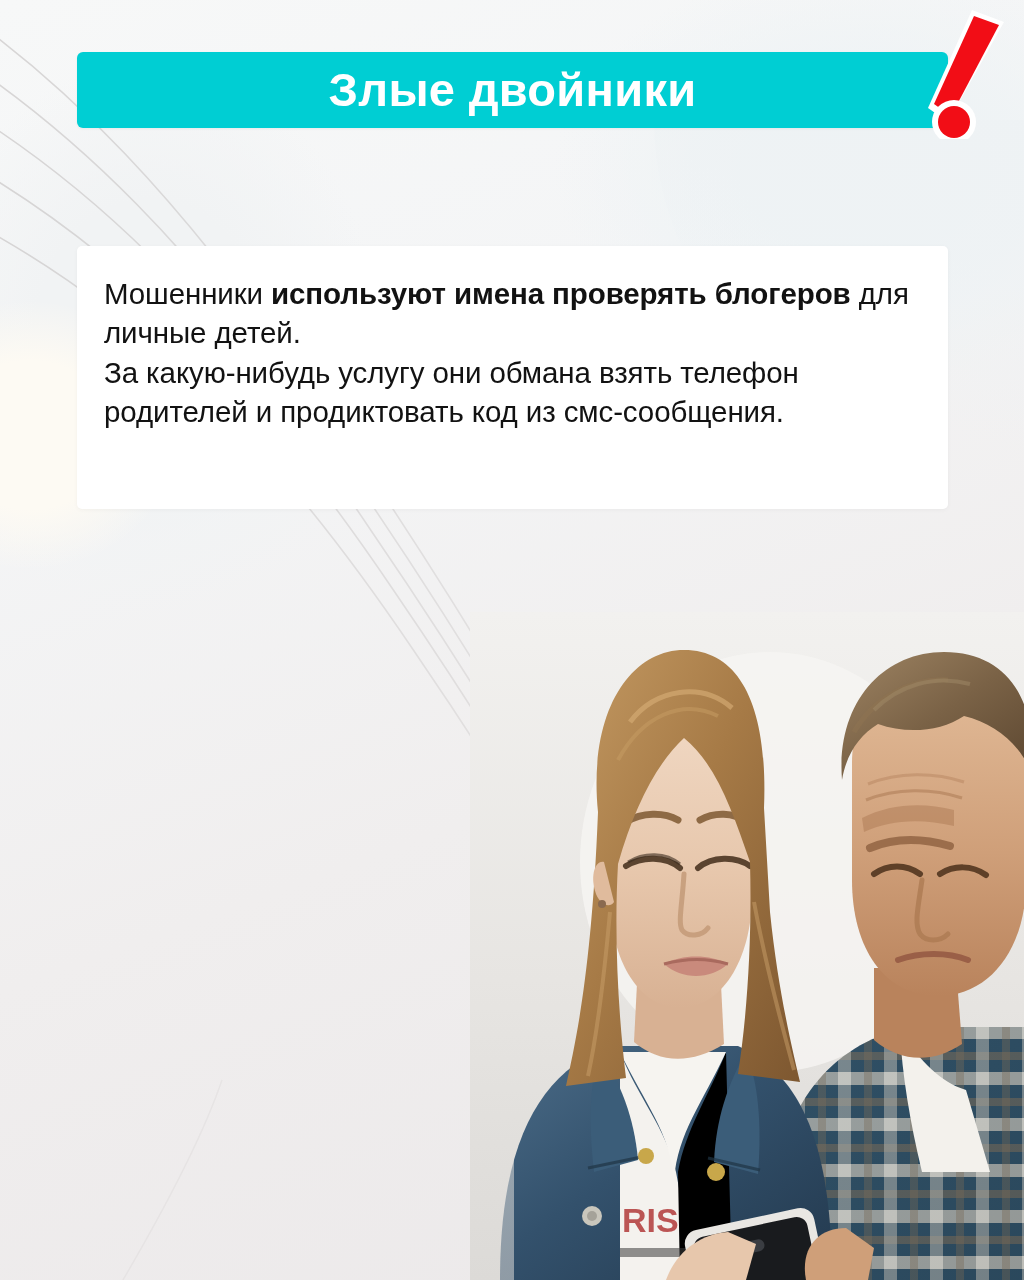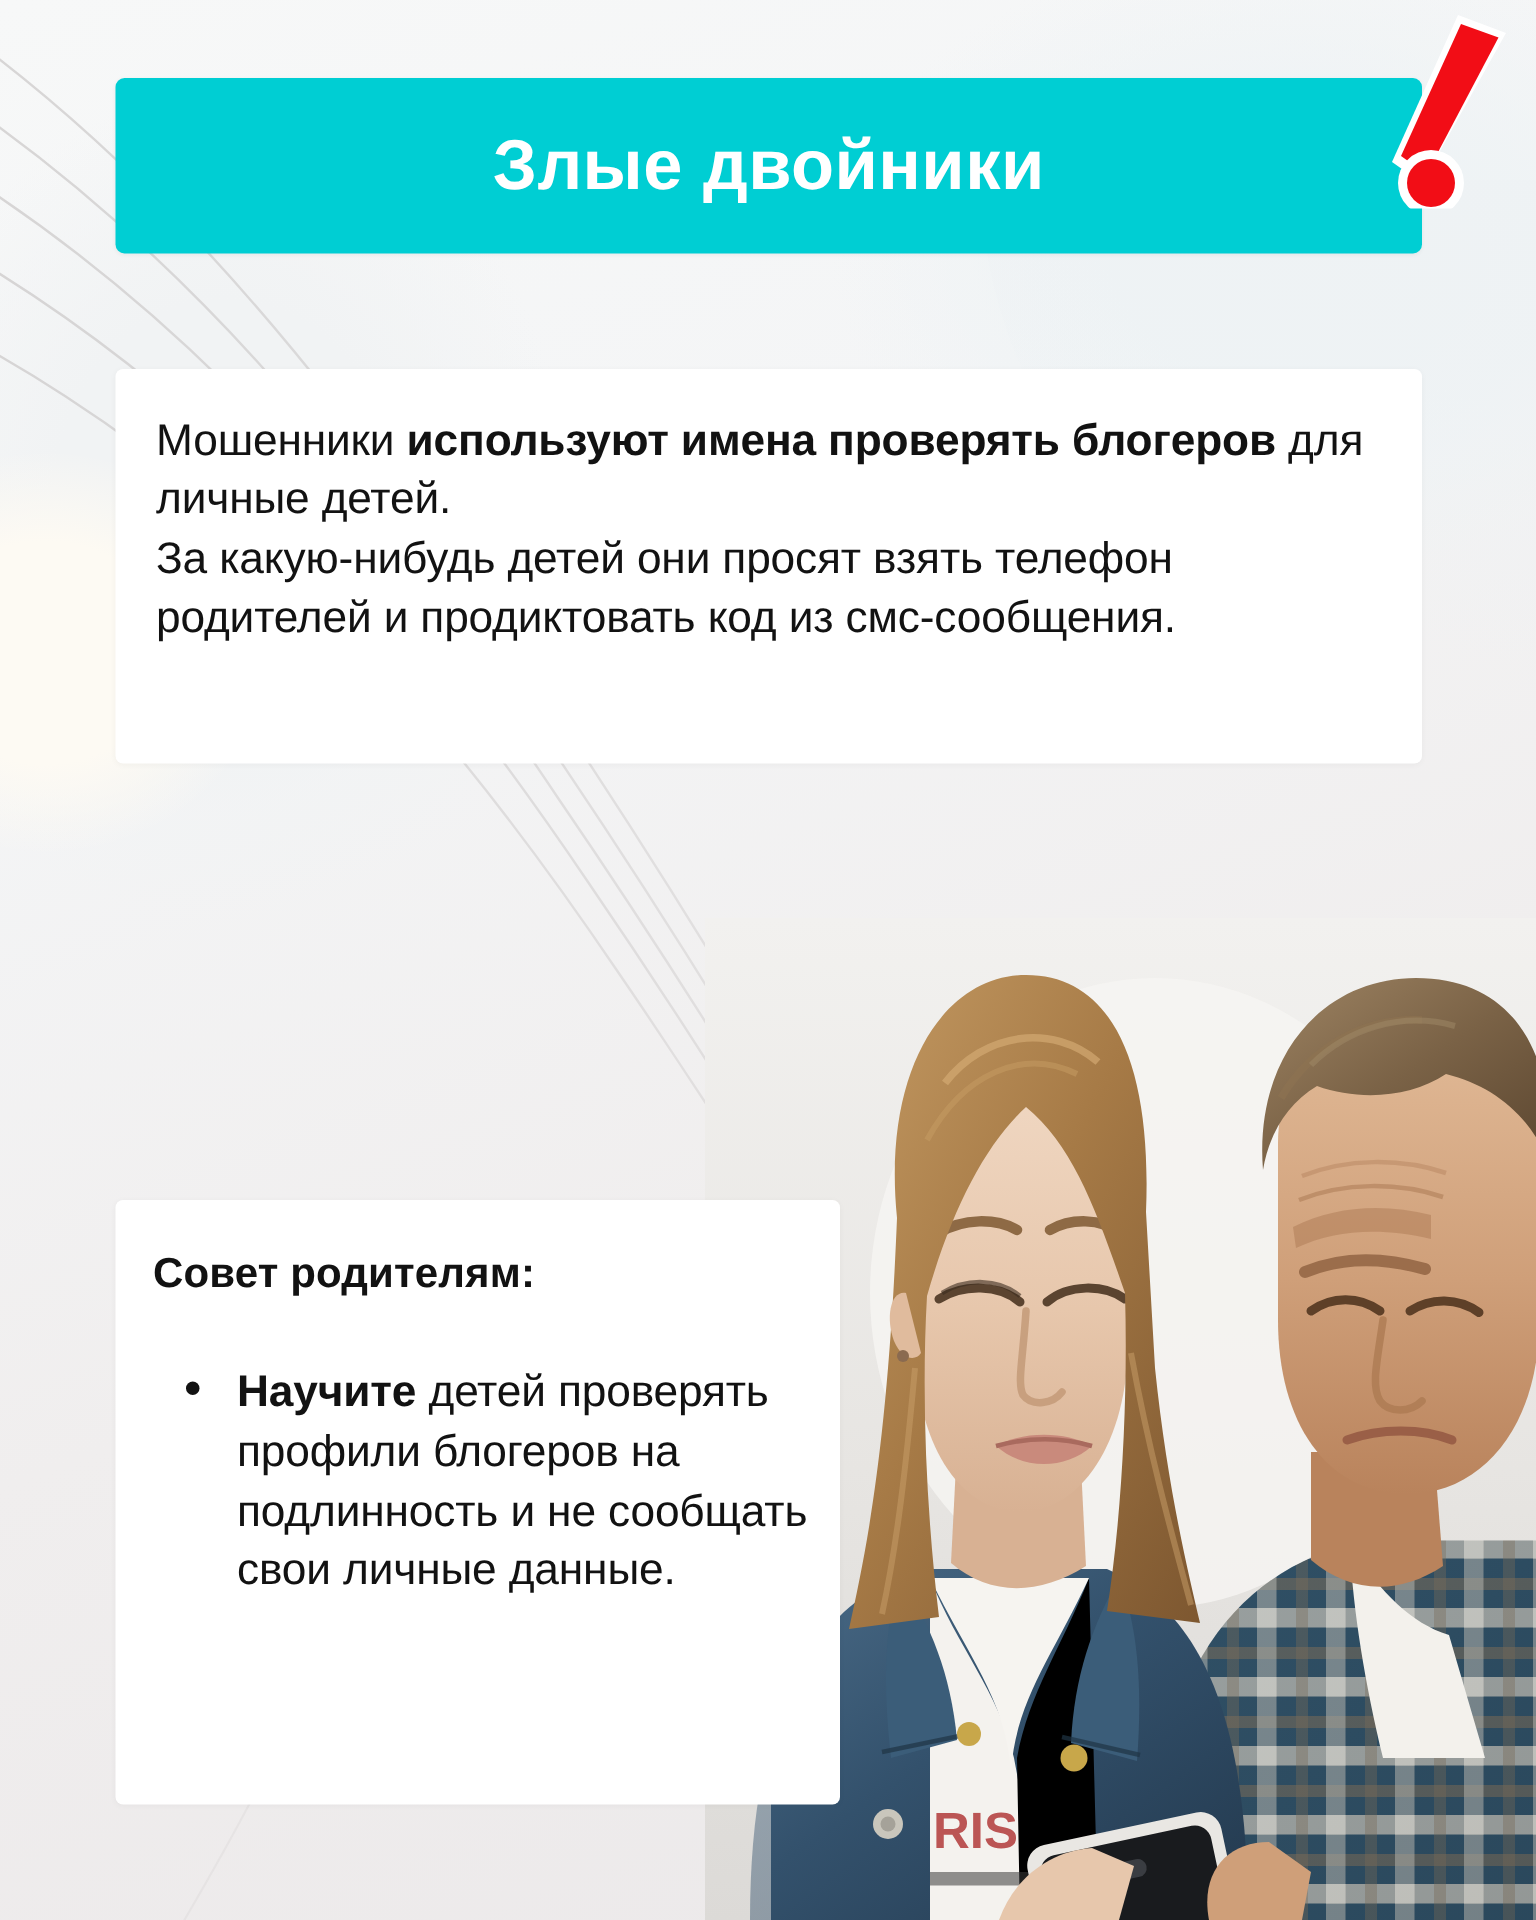--- a/index.html
+++ b/index.html
@@ -39,21 +39,21 @@
   }
   .blob-light-bl{
     position:absolute;left:-80px;top:60px;
     width:460px;height:560px;border-radius:50%;
     background:radial-gradient(closest-side,#f1f3f4 50%,rgba(241,243,244,0) 100%);
   }
 
   
   .header-bar{
     position:absolute;left:77px;top:52px;
-    width:871px;height:117px;
+    width:871px;height:76px;
     background:#00ced3;
     border-radius:6px;
     display:flex;align-items:center;justify-content:center;
     box-shadow:0 1px 3px rgba(0,0,0,.05);
   }
   .header-title{
     color:#ffffff;
     font-size:47px;
     font-weight:bold;
     letter-spacing:.3px;
@@ -323,27 +323,19 @@
       <path d="M28,118 L8,104 L52,6 L84,18 Z" fill="#ffffff"></path>
       <path d="M31,112 L14,100 L54,12 L79,21 Z" fill="#f20d16"></path>
       <circle cx="34" cy="118" r="22" fill="#ffffff"></circle>
       <circle cx="34" cy="118" r="16" fill="#f20d16"></circle>
     </g>
   </svg>
 
   <div class="card card-1">
     <div class="card-text">
       <span>Мошенники </span><b>используют имена проверять блогеров</b><span> для личные детей.</span><br>
-      <span>За какую-нибудь детей они просят взять телефон родителей и продиктовать код из смс-сообщения.</span>
+      <span>За какую-нибудь услугу они обмана взять телефон родителей и продиктовать код из смс-сообщения.</span>
     </div>
   </div>
 
 
-  <div class="card card-3">
-    <div class="advice-title">Совет родителям:</div>
-    <ul class="advice-list">
-      <li class="advice-item">
-        <span class="bullet"></span><b>Научите</b><span> детей проверять профили блогеров на подлинность и не сообщать свои личные данные.</span>
-      </li>
-    </ul>
-  </div>
 
 </div>
 
 </body></html>

